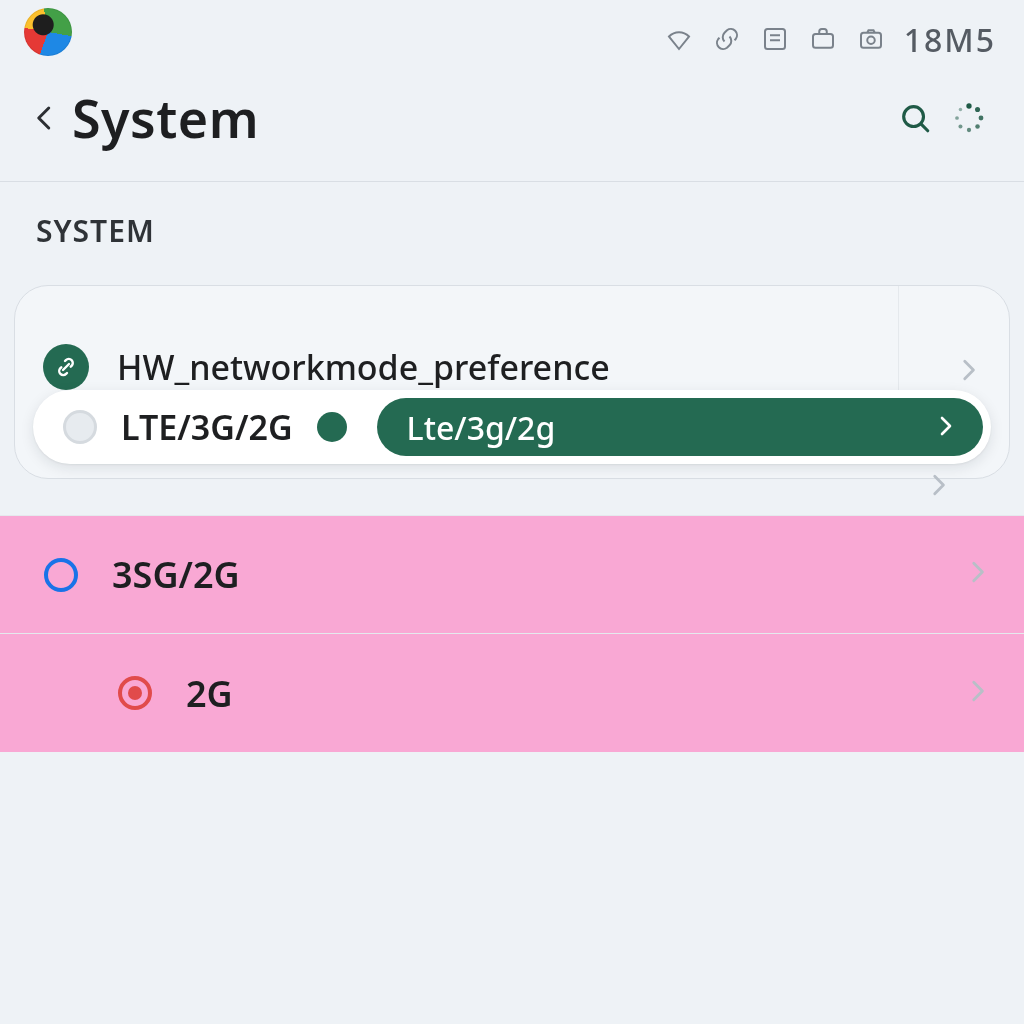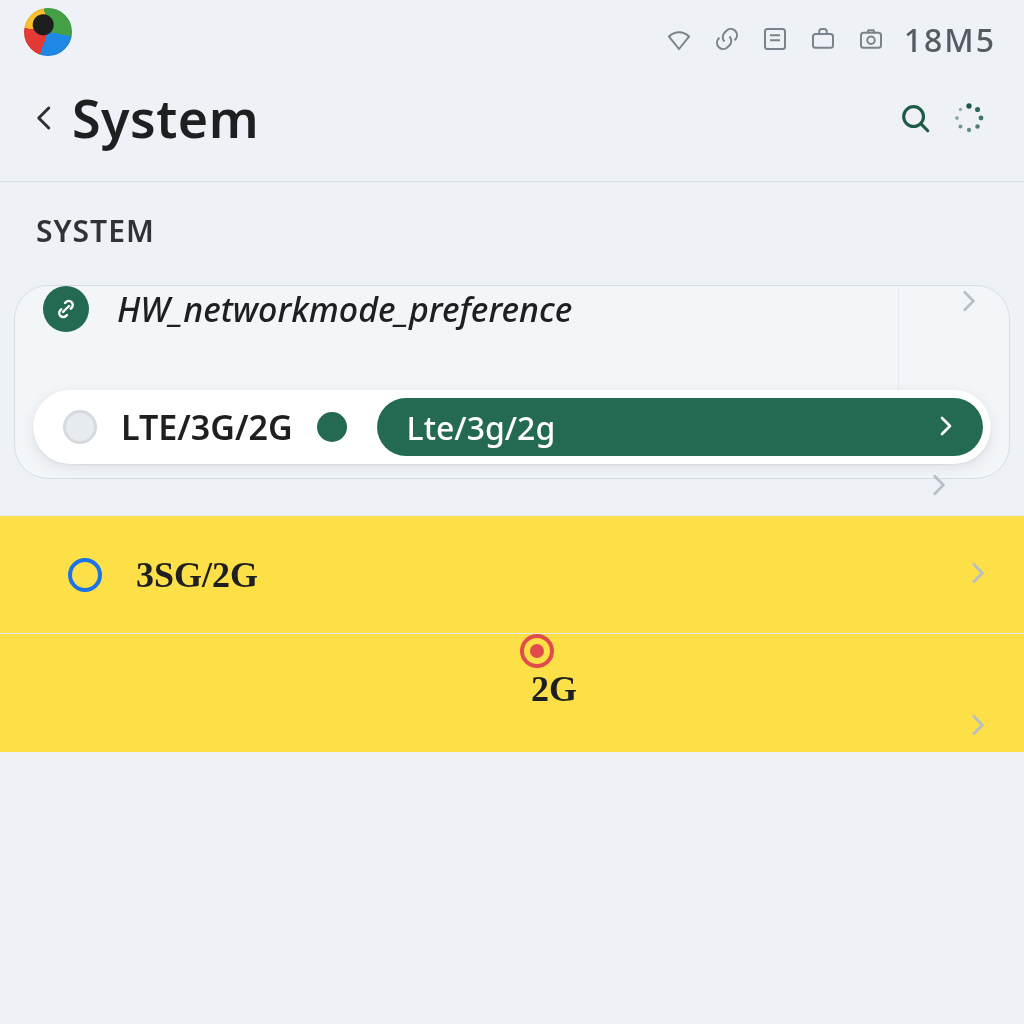--- a/index.html
+++ b/index.html
@@ -71,25 +71,24 @@
   
   .group{
     margin:0 14px 0 14px;
     border:1px solid var(--line);
     border-radius:34px;
     background:#f3f6f9;
     position:relative;
     overflow:visible;
   }
   .row{
-    display:flex;align-items:flex-start;
+    display:flex;align-items:flex-end;
     min-height:104px;
     padding:0 28px 0 28px;
     position:relative;
-    font-style:italic;
   }
 
   .lead-icon{
     width:46px;height:46px;border-radius:50%;
     background:var(--green);display:flex;align-items:center;justify-content:center;color:#fff;
     flex:0 0 auto;margin-right:28px;
   }
   .row-title{font-size:34px;font-weight:500;}
 
   .vline{
@@ -133,37 +132,36 @@
   
   .stray-chev{
     position:absolute;right:40px;top:100%;margin-top:6px;color:var(--chevron);
   }
 
   
   .list{margin-top:36px;border-top:1px solid var(--light-line);}
   .list .lrow{
     display:flex;align-items:center;
     height:118px;
-    padding:0 34px 0 68px;
+    padding:0 34px 0 44px;
     border-bottom:1px solid var(--light-line);
-    background:#fde047;
-    font-family:Liberation Serif, serif;
+    background:#f9a8d4;
   }
   .lrow:last-child{border-bottom:none;}
   .bullet{
     width:34px;height:34px;border-radius:50%;
     flex:0 0 auto;margin-right:34px;
     box-sizing:border-box;
   }
   .ring-blue{border:4px solid var(--blue);}
   .ring-red{border:4px solid var(--red);}
   .ring-red::after{content:"";display:block;width:14px;height:14px;border-radius:50%;background:var(--red);margin:6px auto 0;}
   .ltext{font-size:36px;font-weight:600;}
   .lrow .chev{margin-left:auto;}
-  .lrow.indent{padding-left:118px;flex-direction:column;}
+  .lrow.indent{padding-left:118px;}
 
 </style>
 </head>
 <body>
 
 <div class="statusbar">
   <div class="logo"></div>
   <div class="status-right">
     <span>
       <svg width="30" height="30" viewBox="0 0 24 24" fill="none" stroke="currentColor" stroke-width="1.6">

